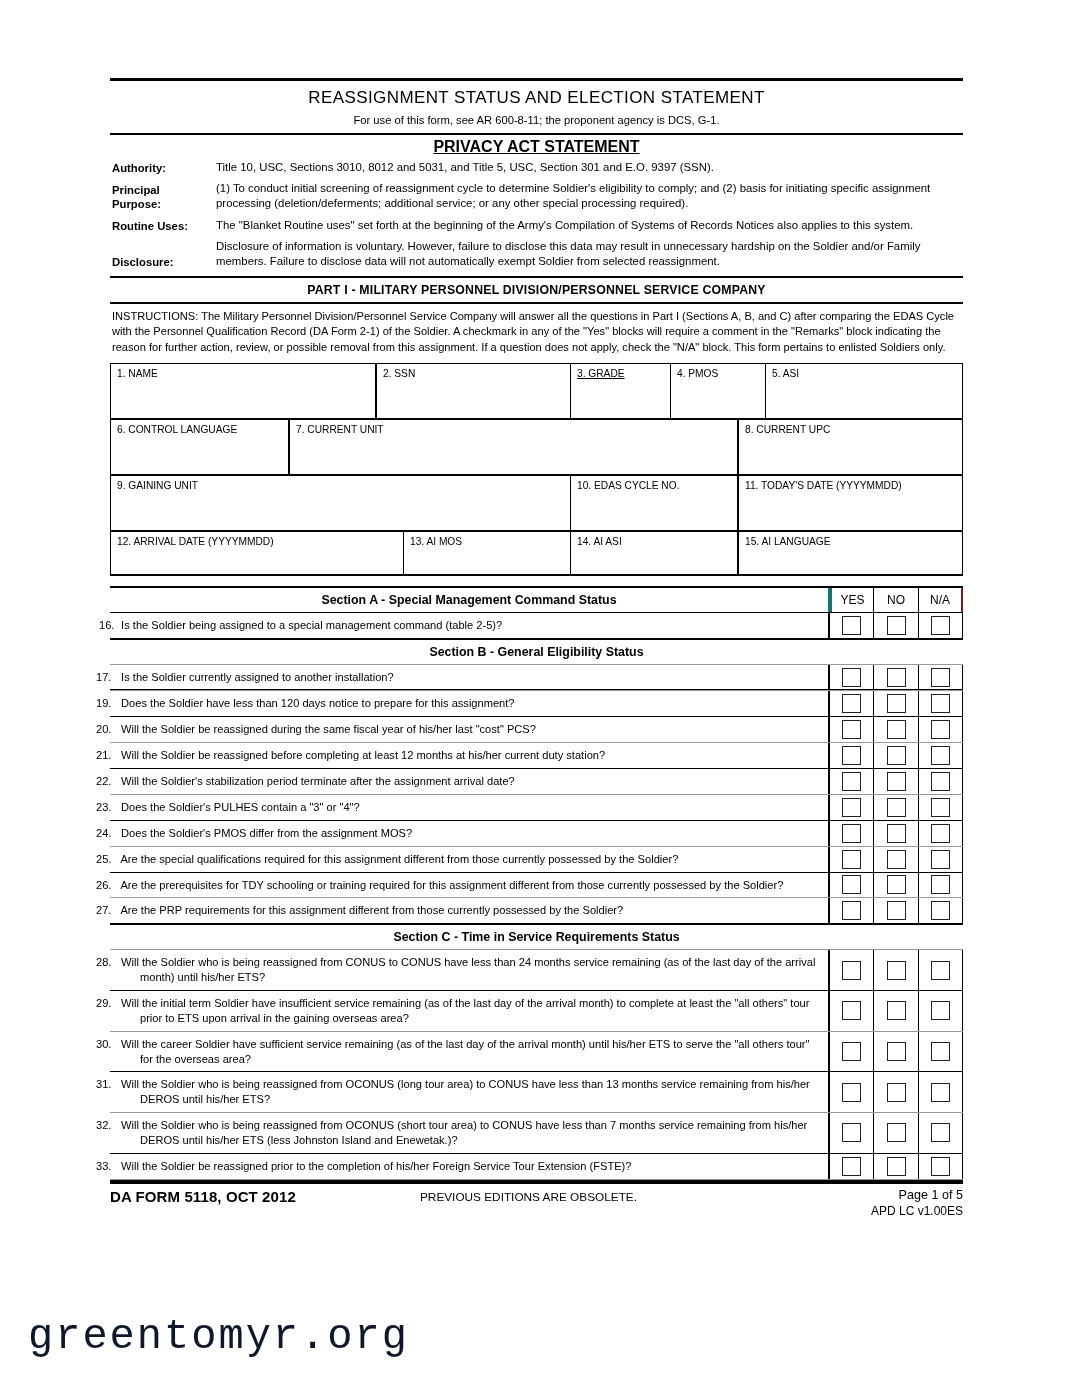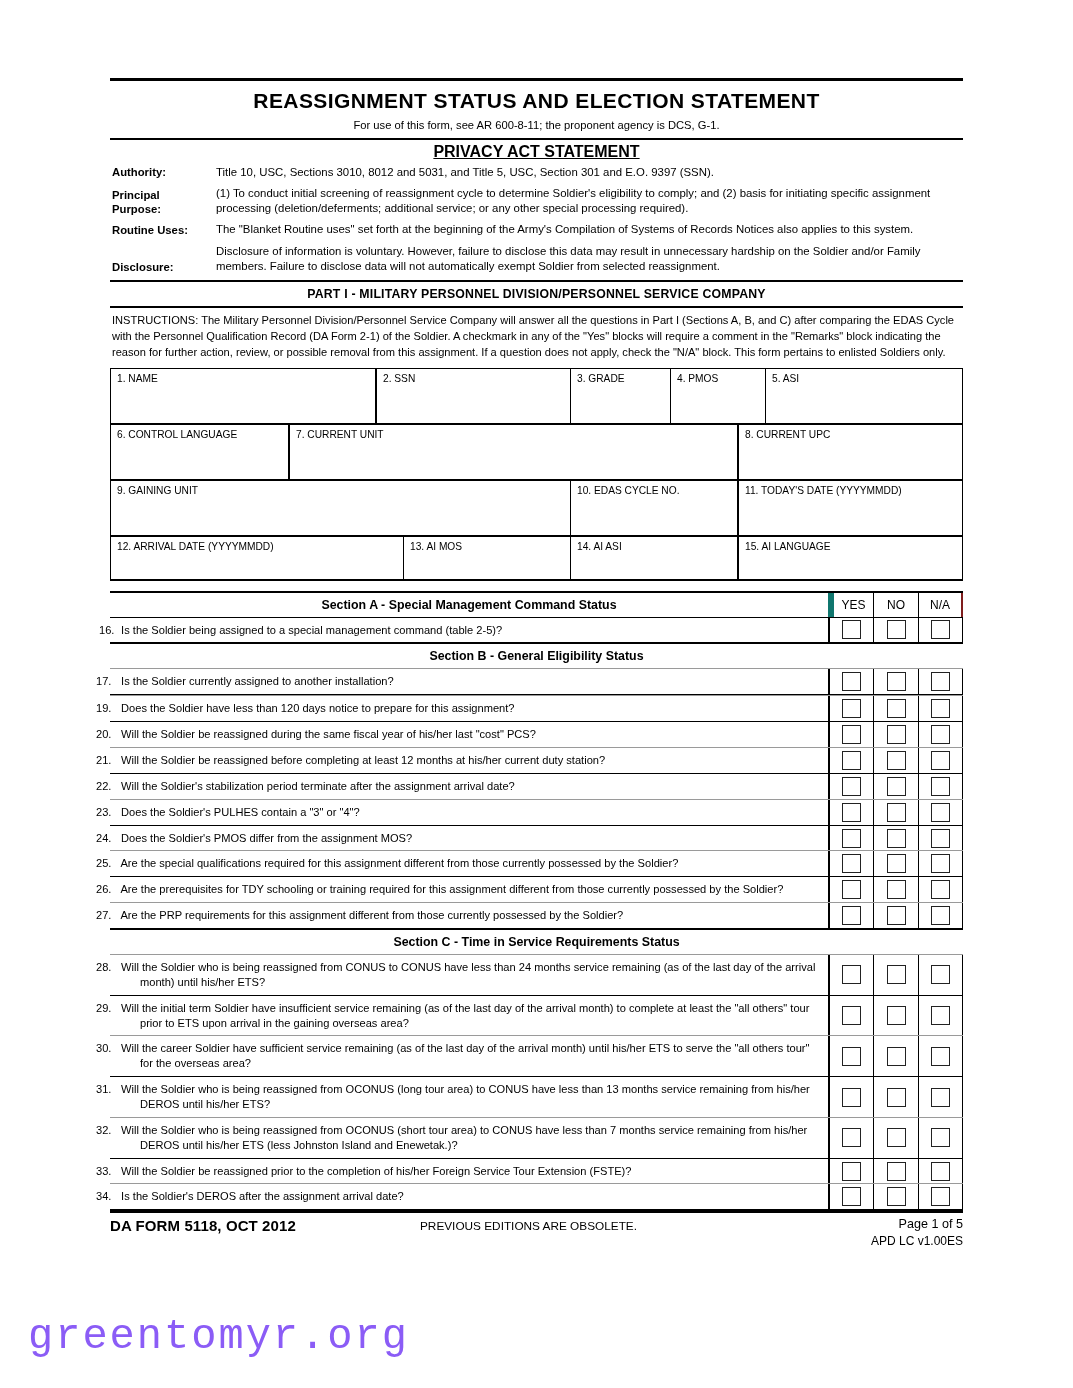--- a/index.html
+++ b/index.html
@@ -25,22 +25,22 @@
 
   
   .rule-heavy { border-top: 3px solid #000; }
   .rule-med   { border-top: 2px solid #000; }
   .rule-thin  { border-top: 1px solid #000; }
   .rule-light { border-top: 1px solid #9a9a9a; }
 
   
   .title-block { text-align: center; padding: 7px 0 5px; }
   .form-title {
-    font-size: 21px;
-    font-weight: bold;
+    font-size: 17px;
+    font-weight: normal;
     letter-spacing: 0.4px;
     line-height: 1.2;
   }
   .form-subtitle {
     font-size: 11.2px;
     margin-top: 6px;
     line-height: 1.2;
   }
 
   
@@ -119,21 +119,21 @@
   }
   .yn-head {
     width: 45px;
     flex: 0 0 45px;
     text-align: center;
     font-size: 12px;
     padding: 5px 0 5px;
     border-left: 1px solid #000;
     box-sizing: border-box;
   }
-  .yn-head.first { border-left: 6px solid #0f766e; }
+  .yn-head.first { border-left: 4px solid #0f766e; }
   .yn-head.lastcol { border-right: 2px solid #7f1d1d; }
 
   
   .qrow { display: flex; align-items: stretch; }
   .qtext {
     flex: 1;
     font-size: 11.1px;
     line-height: 1.34;
     padding: 5px 8px 5px 8px;
     display: flex;
@@ -197,21 +197,21 @@
   .foot-page { font-size: 12.6px; line-height: 1.15; }
   .foot-apd  { font-size: 12px; line-height: 1.3; margin-top: 2px; }
 
   
   .watermark {
     position: absolute;
     left: 28px;
     top: 1313px;
     font-family: "Liberation Mono", "DejaVu Sans Mono", monospace;
     font-size: 42px;
-    color: #8b5cf6;
+    color: #0f172a;
     letter-spacing: 2px;
     white-space: nowrap;
   }
 </style>
 </head>
 <body>
 
 <div id="page">
 
   <div class="rule-heavy"></div>
@@ -252,21 +252,21 @@
   <div class="fgrid">
 
     <div class="rule-thin"></div>
     <div class="frow">
       <div class="fcell" style="width:265px;flex:0 0 265px;">
         <div class="fcell-label">1. NAME</div>
       </div>
       <div class="fcell thick" style="width:195px;flex:0 0 195px;">
         <div class="fcell-label">2. SSN</div>
       </div>
-      <div class="fcell" style="width:100px;flex:0 0 100px;">
+      <div class="fcell" style="width:100px;flex:0 0 100px;text-decoration:underline;">
         <div class="fcell-label">3. GRADE</div>
       </div>
       <div class="fcell" style="width:95px;flex:0 0 95px;">
         <div class="fcell-label">4. PMOS</div>
       </div>
       <div class="fcell last" style="flex:1;">
         <div class="fcell-label">5. ASI</div>
       </div>
     </div>
 
@@ -589,34 +589,20 @@
           <div class="cbox"></div>
         </div>
         <div class="qcell">
           <div class="cbox"></div>
         </div>
         <div class="qcell lastcol">
           <div class="cbox"></div>
         </div>
       </div>
       <div class="rule-light"></div>
-      <div class="qrow">
-        <div class="qtext">
-          <span class="qbody"><span class="qnum">34.</span><span> Is the Soldier's DEROS after the assignment arrival date?</span></span>
-        </div>
-        <div class="qcell first">
-          <div class="cbox"></div>
-        </div>
-        <div class="qcell">
-          <div class="cbox"></div>
-        </div>
-        <div class="qcell lastcol">
-          <div class="cbox"></div>
-        </div>
-      </div>
       <div class="rule-thin"></div>
     </div>
 
   <div class="rule-heavy"></div>
 
   <div class="footer">
     <div class="foot-form">DA FORM 5118, OCT 2012</div>
     <div class="foot-prev">PREVIOUS EDITIONS ARE OBSOLETE.</div>
     <div class="foot-right">
       <div class="foot-page">Page 1 of 5</div>

